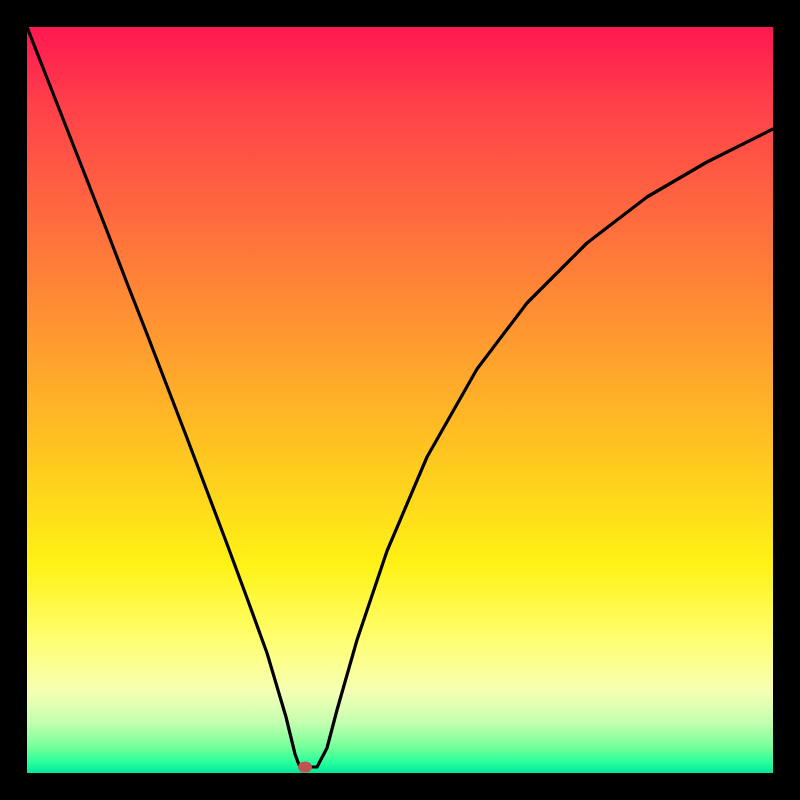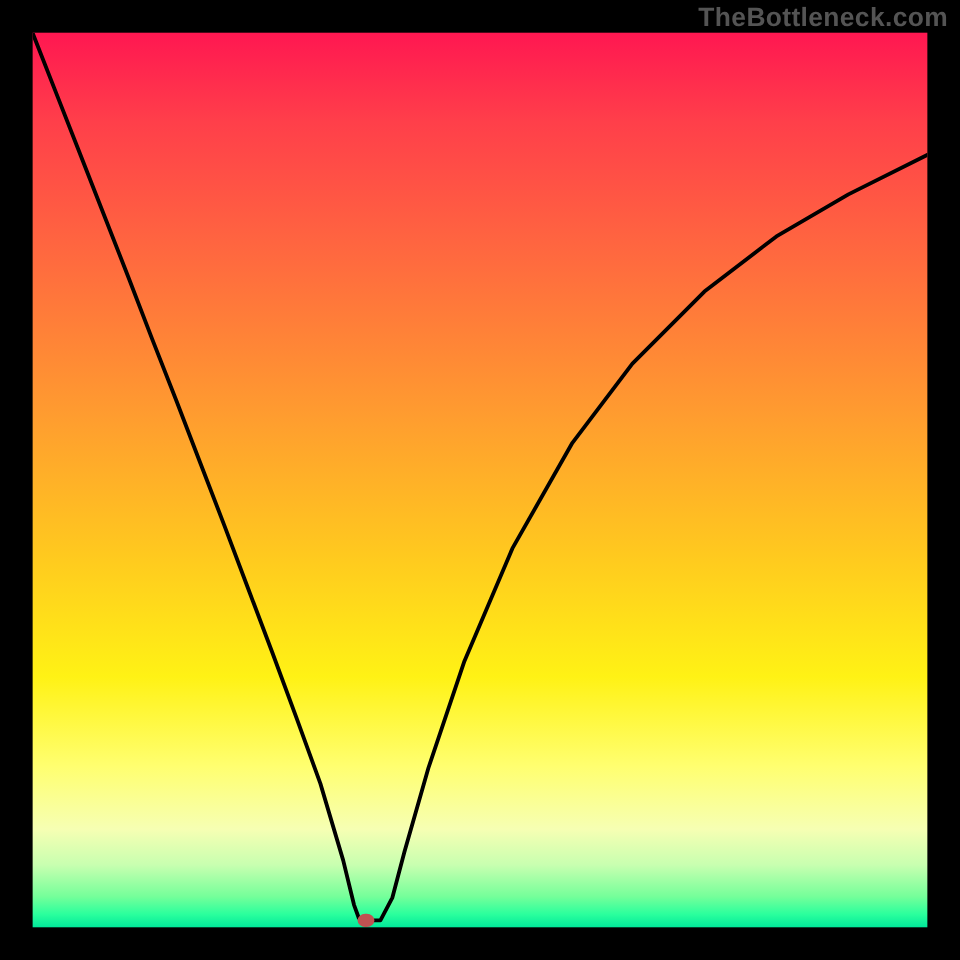--- a/index.html
+++ b/index.html
@@ -68,21 +68,20 @@
     background: #c05252;
     border-radius: 50% / 55%;
     transform: translate(-50%, -50%);
     z-index: 3;
   }
 </style>
 </head>
 <body>
 
 <div class="frame">
-  <div class="watermark">TheBottleneck.com</div>
 
   <div class="plot">
     <div class="gradient"></div>
 
     <svg class="curve" viewBox="0 0 746 746" preserveAspectRatio="none">
       <path d="M0 0 L20 51 L40 102 L60 153 L80 204 L100 256 L120 307 L140 359 L160 411 L180 464 L200 517 L220 571 L240 626 L259 690 L268 727 L272 738 L278 740 L290 740 L300 721 L310 683 L330 613 L360 524 L400 430 L450 342 L500 276 L560 216 L620 170 L680 135 L746 102" fill="none" stroke="#000" stroke-width="3.2" stroke-linecap="round" stroke-linejoin="round"></path>
     </svg>
 
     <div class="dot" style="left: 278px; top: 740px;"></div>
   </div>

